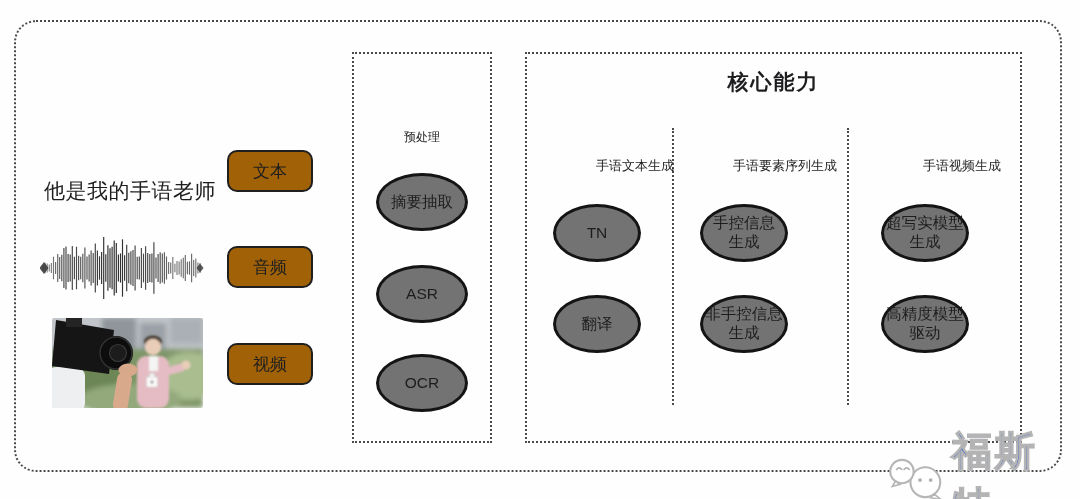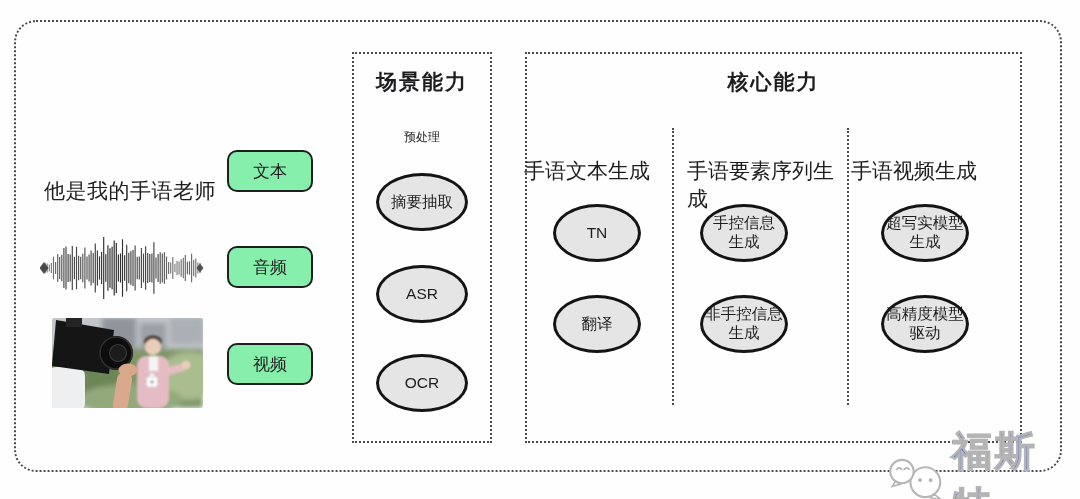--- a/index.html
+++ b/index.html
@@ -12,41 +12,41 @@
     border:2px dotted #4a4a4a;border-radius:22px;box-sizing:border-box;
   }
   .input-label{position:absolute;left:190px;top:104px;width:160px;text-align:center;
     font-size:18px;font-weight:700;letter-spacing:1px;}
   .text-sample{position:absolute;left:44px;top:157px;font-size:21px;letter-spacing:0.5px;margin-top:20px;}
   .waveform{position:absolute;left:40px;top:233px;width:164px;height:70px;}
   .photo{position:absolute;left:52px;top:318px;width:151px;height:90px;border-radius:2px;overflow:hidden;}
   .photo svg{display:block;width:100%;height:100%;}
   .io-box{
     position:absolute;left:227px;width:86px;height:42px;box-sizing:border-box;
-    border:2px solid #1f1f1f;border-radius:10px;background:#86efac;
+    border:2px solid #1f1f1f;border-radius:10px;background:#a16207;
     display:flex;align-items:center;justify-content:center;font-size:17px;
   }
   .box-text{top:150px}.box-audio{top:246px}.box-video{top:343px}
   .panel{position:absolute;border:2px dotted #4a4a4a;box-sizing:border-box;}
   .scene-panel{left:352px;top:52px;width:140px;height:391px;}
   .core-panel{left:525px;top:52px;width:497px;height:391px;}
   .panel-title{position:absolute;left:0;top:14px;width:100%;text-align:center;
     font-size:21px;font-weight:700;letter-spacing:2px;}
   .scene-subtitle{position:absolute;left:0;top:75px;width:100%;text-align:center;font-size:12px;}
   .ellipse{
-    position:absolute;border:3px solid #141414;border-radius:50%;background:#e5e5e5;
+    position:absolute;border:3px solid #141414;border-radius:50%;background:#737373;
     display:flex;flex-direction:column;align-items:center;justify-content:center;
     text-align:center;font-size:15.5px;line-height:1.2;box-sizing:border-box;
   }
   .scene-panel .ellipse{width:92px;height:58px;left:22px;}
   .scene-e1{top:119px}.scene-e2{top:211px}.scene-e3{top:300px}
   .core-panel .ellipse{width:88px;height:58px;}
   .vsep{position:absolute;top:74px;height:277px;width:0;border-left:2px dotted #4a4a4a;}
   .vsep1{left:145px}.vsep2{left:320px}
-  .col-title{position:absolute;top:103px;width:150px;text-align:left;font-size:21px;}
+  .col-title{position:absolute;top:103px;width:150px;text-align:right;font-size:13px;}
   .ct1{left:-3px}.ct2{left:160px}.ct3{left:324px}
   .e-row1{top:150px}.e-row2{top:241px}
   .e-col1{left:26px}.e-col2{left:173px}.e-col3{left:354px}
   .watermark{position:absolute;left:886px;top:424px;display:flex;align-items:center;gap:4px;z-index:5;}
   .wm-logo{width:62px;height:46px;}
   .wm-text{
     font-size:40px;font-weight:700;letter-spacing:3px;color:#1d4ed8;
     -webkit-text-stroke:1.3px #b4b4b4;text-shadow:0 0 1px rgba(150,150,150,.55);
   }
 </style>
@@ -188,21 +188,20 @@
     <span>文本</span>
   </div>
   <div class="io-box box-audio">
     <span>音频</span>
   </div>
   <div class="io-box box-video">
     <span>视频</span>
   </div>
 
   <div class="panel scene-panel">
-    <div class="panel-title">场景能力</div>
     <div class="scene-subtitle">预处理</div>
     <div class="ellipse scene-e1">
       <div>摘要抽取</div>
       <div></div>
     </div>
     <div class="ellipse scene-e3">
       <div>OCR</div>
       <div></div>
     </div>
     <div class="ellipse scene-e2">

